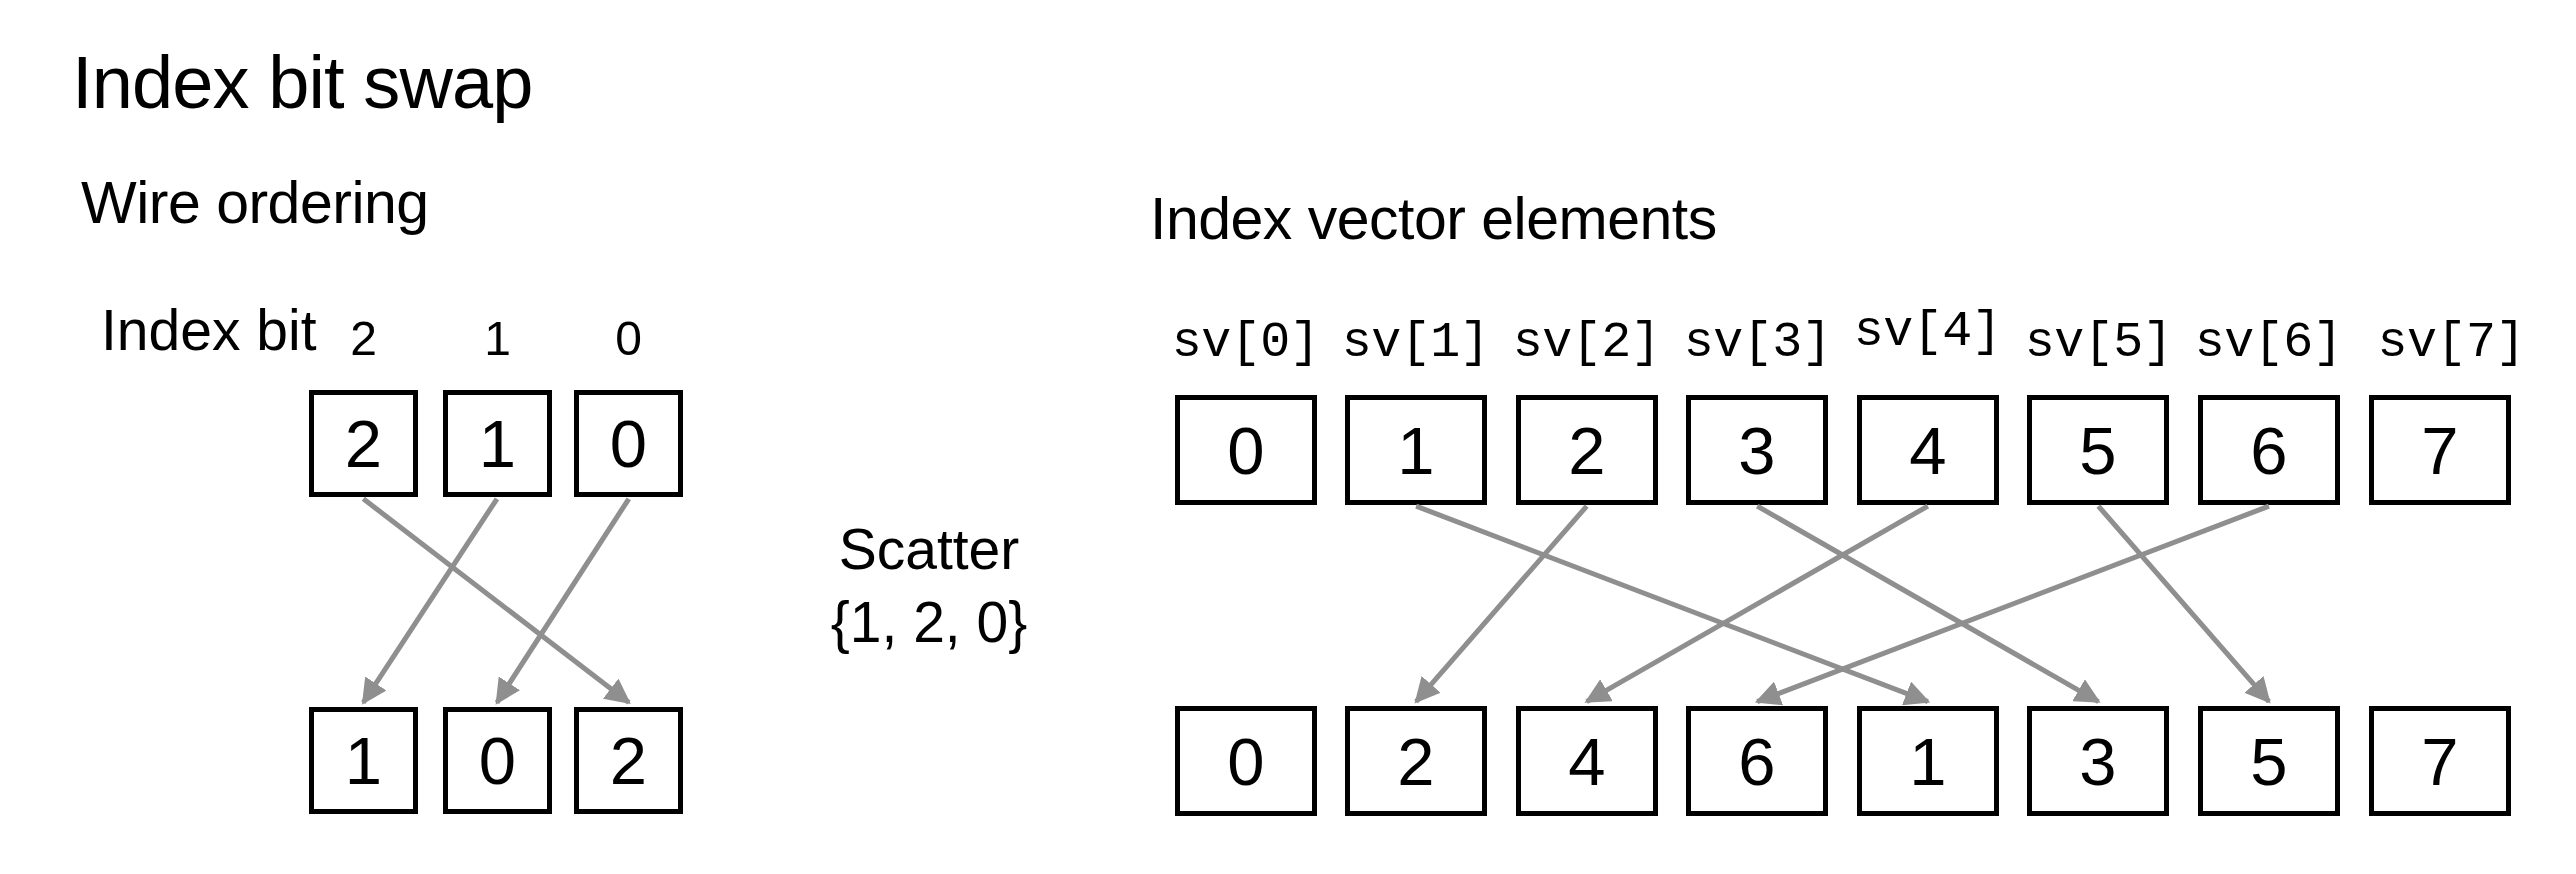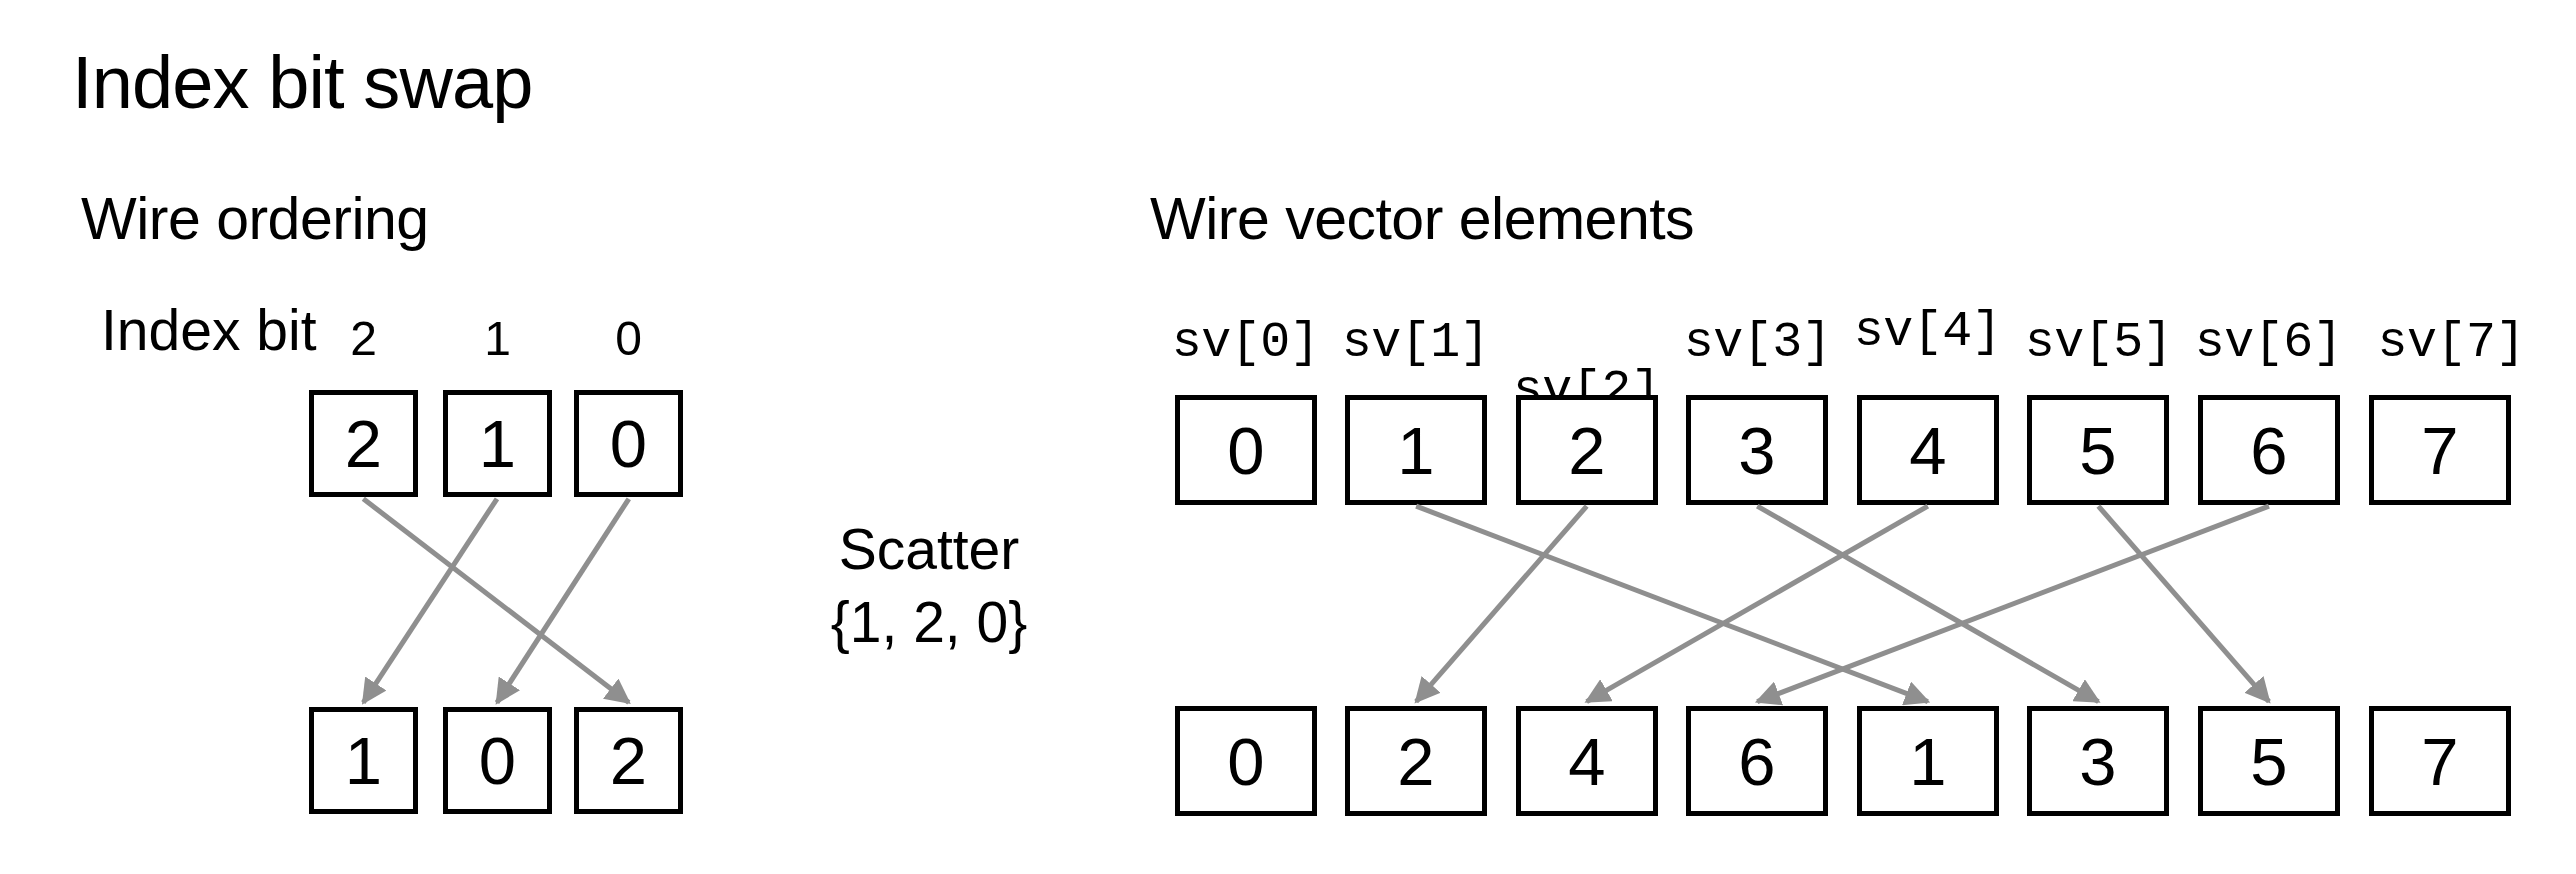--- a/index.html
+++ b/index.html
@@ -15,21 +15,21 @@
   .abs { position: absolute; }
   #slide-title {
     left: 72px; top: 42px;
     font-size: 74px; line-height: 1.1; letter-spacing: -0.9px;
     white-space: nowrap;
   }
   .section-heading {
     font-size: 59px; line-height: 1.1; letter-spacing: -0.5px;
     white-space: nowrap;
   }
-  #wire-heading { left: 81px; top: 187px; }
+  #wire-heading { left: 81px; top: 171px; }
   #sv-heading { left: 1150px; top: 187px; }
   #index-bit-label {
     left: 101px; top: 299px;
     font-size: 57px; line-height: 1.1; white-space: nowrap;
   }
   .bit-pos-label {
     position: absolute; top: 313px; width: 111px;
     font-size: 48px; line-height: 1.1; text-align: center;
   }
   .sv-label {
@@ -90,25 +90,25 @@
       <div class="cellbox" style="left: 574px; top: 707px; width: 109px; height: 107px; border-color: rgb(0, 0, 0); background: rgb(255, 255, 255);">
         <span class="box-value">2</span>
       </div>
     </div>
 
   <div id="scatter-label" class="abs">
       <div>Scatter</div>
       <div>{1, 2, 0}</div>
     </div>
 
-  <div id="sv-heading" class="abs section-heading">Wire vector elements</div>
+  <div id="sv-heading" class="abs section-heading">Index vector elements</div>
   <div id="sv-labels">
       <div class="sv-label" style="left: 1160px; top: 315px;">sv[0]</div>
       <div class="sv-label" style="left: 1330px; top: 315px;">sv[1]</div>
-      <div class="sv-label" style="left: 1501px; top: 315px; margin-top: 48px;">sv[2]</div>
+      <div class="sv-label" style="left: 1501px; top: 315px;">sv[2]</div>
       <div class="sv-label" style="left: 1672px; top: 315px;">sv[3]</div>
       <div class="sv-label" style="left: 1842px; top: 304px;">sv[4]</div>
       <div class="sv-label" style="left: 2013px; top: 315px;">sv[5]</div>
       <div class="sv-label" style="left: 2183px; top: 315px;">sv[6]</div>
       <div class="sv-label" style="left: 2354px; top: 315px; text-align: right;">sv[7]</div>
     </div>
   <div id="sv-top-row">
       <div class="cellbox" style="left: 1175px; top: 395px; width: 142px; height: 110px; border-color: rgb(0, 0, 0); background: rgb(255, 255, 255);">
         <span class="box-value">0</span>
       </div>

